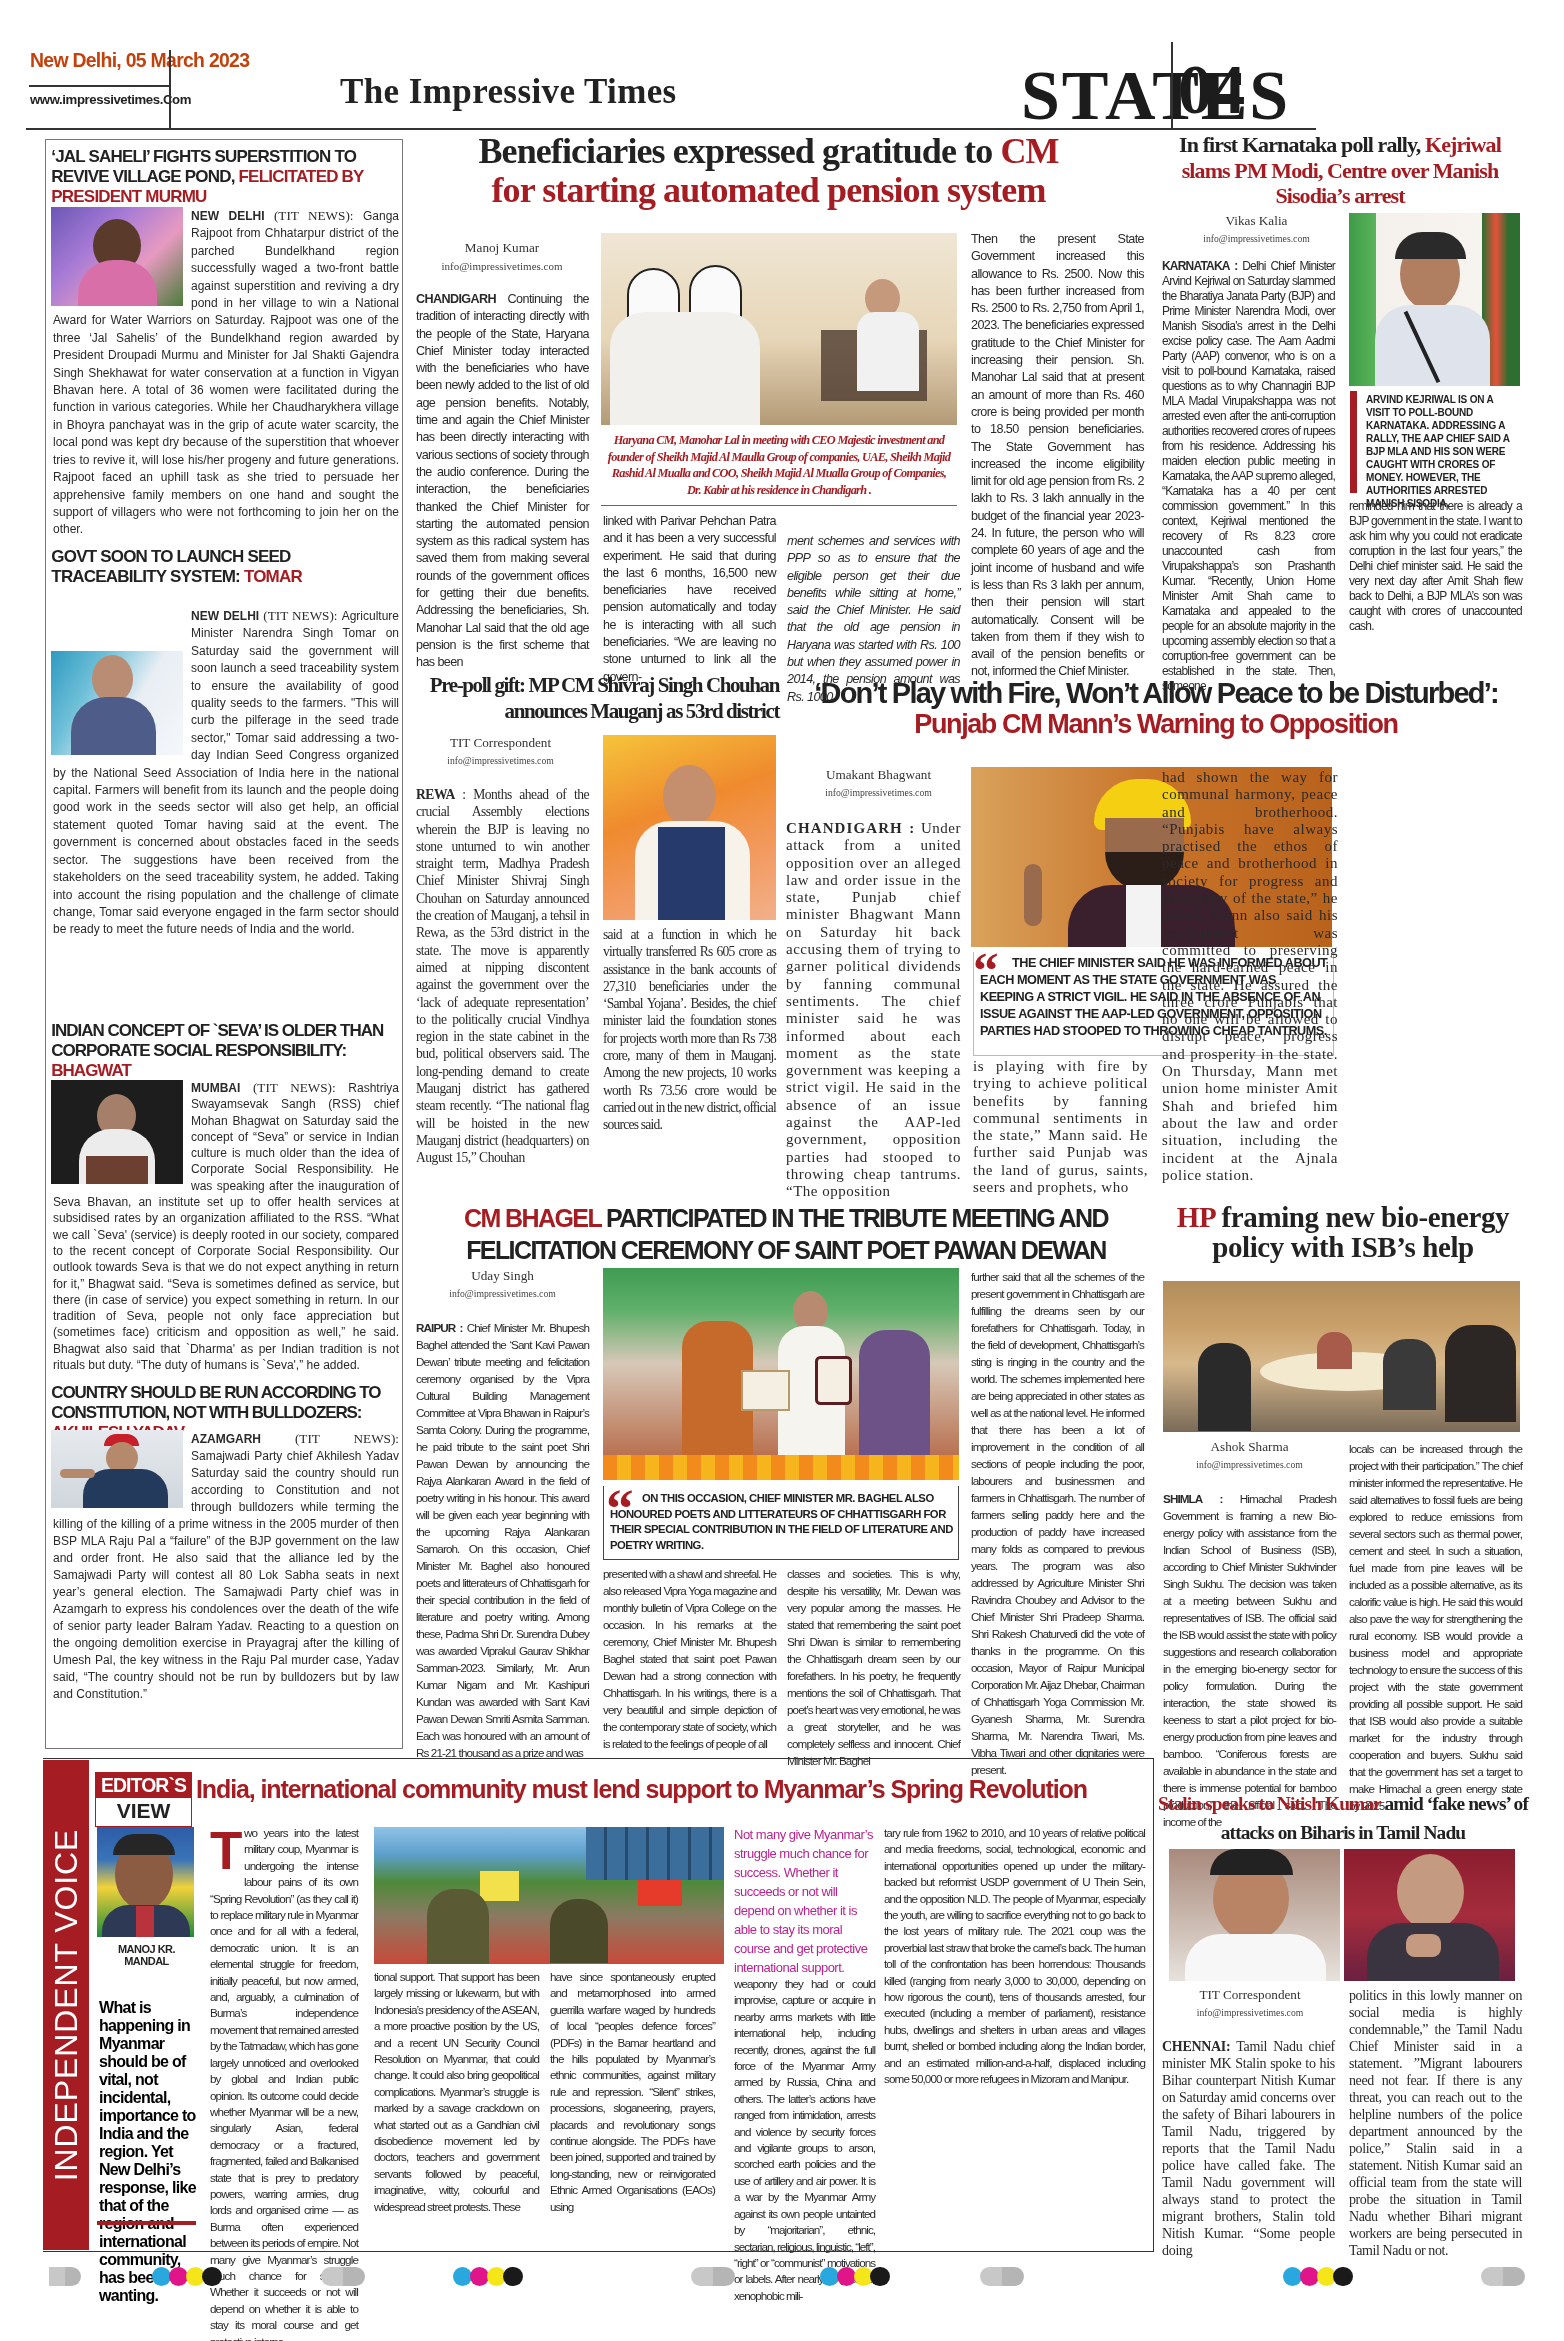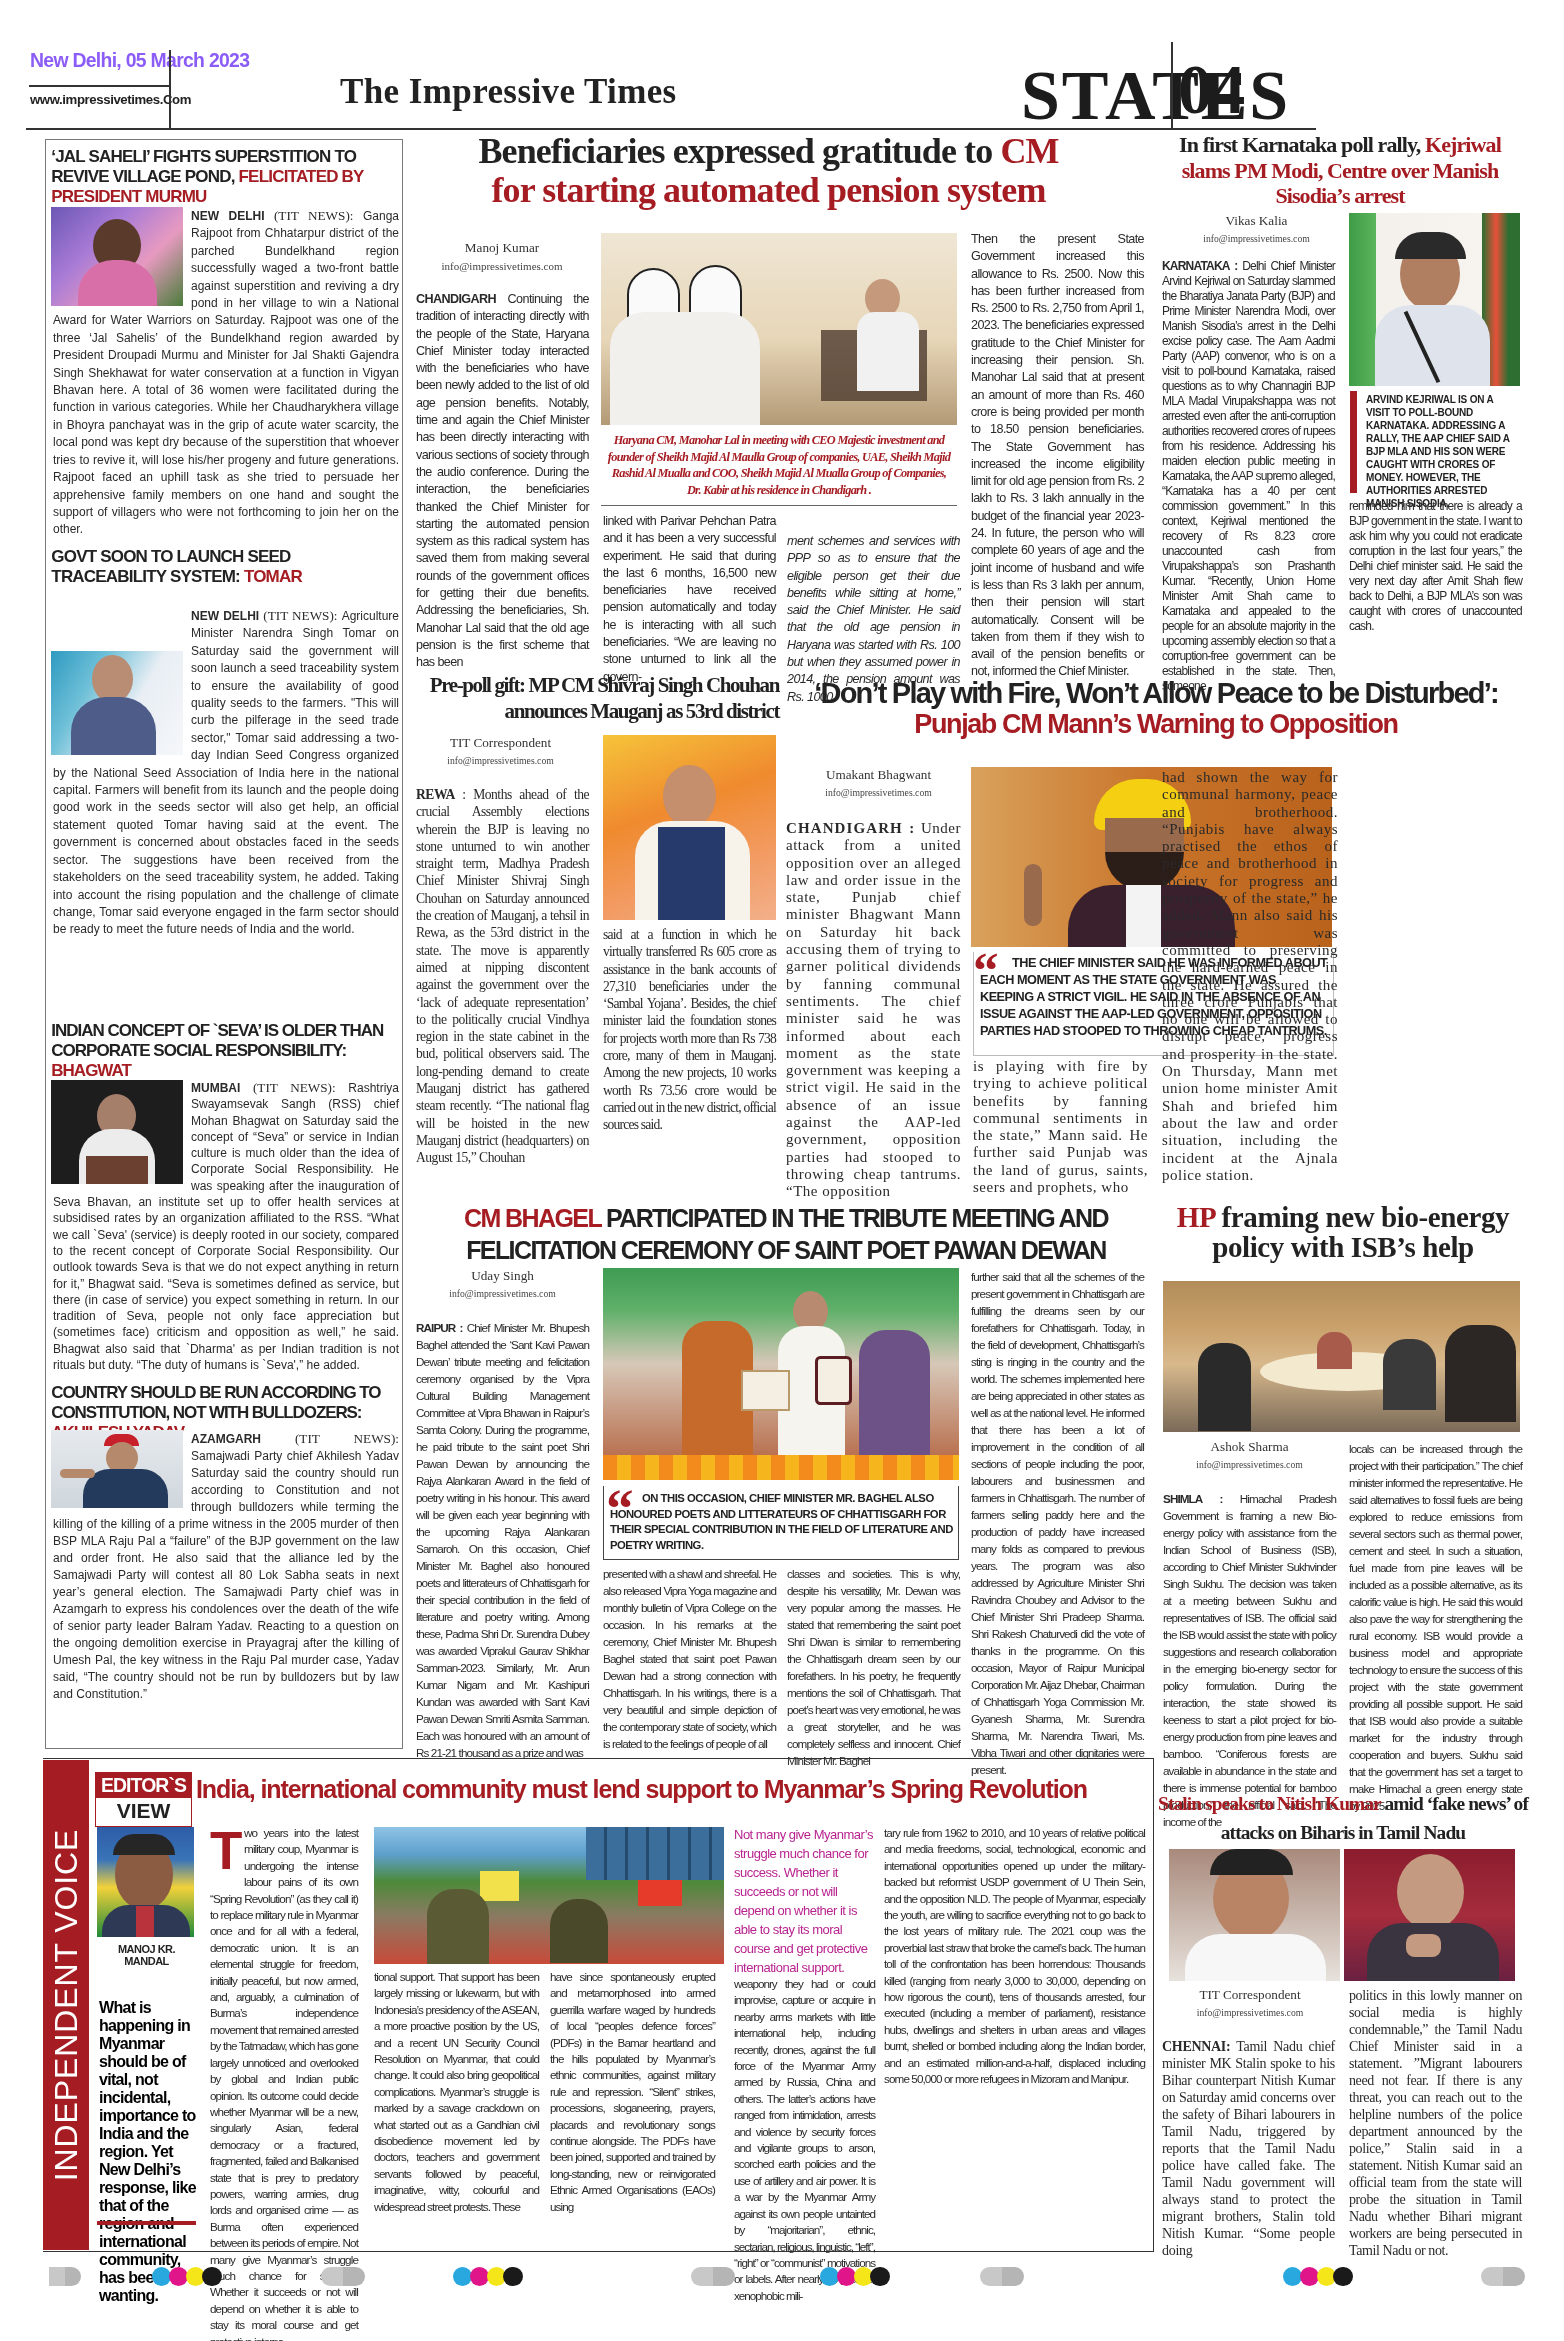--- a/index.html
+++ b/index.html
@@ -19,21 +19,21 @@
   .dateline { font-weight: bold; }
   .sidebar-box { border: 1.3px solid #777; }
   .reg-dot { display:inline-block; width: 19.4px; height: 19.4px; border-radius: 50%; margin-right: -2.6px; }
   .reg-gray { display:inline-block; width: 44px; height: 19.4px; border-radius: 9.7px; background: linear-gradient(90deg,#c8c8c8 50%,#b5b5b5 50%); }
   .pull { font-family: "Liberation Sans", sans-serif; font-weight: bold; font-size: 11px; line-height: 13.2px; color: #222; text-transform: uppercase; letter-spacing: -0.2px; }
 </style>
 </head>
 <body>
 
 <div class="abs" style="left:0;top:0;width:1565px;height:129px;">
-  <div class="abs cond" style="left:30px;top:49px;font-size:19.4px;font-weight:bold;color:#8b5cf6;letter-spacing:-0.7px;">New Delhi, 05 March 2023</div>
+  <div class="abs cond" style="left:30px;top:49px;font-size:19.4px;font-weight:bold;color:#c2410c;letter-spacing:-0.7px;">New Delhi, 05 March 2023</div>
   <div class="abs" style="left:29px;top:85px;width:141px;height:1.8px;background:#333;"></div>
   <div class="abs cond" style="left:30px;top:92px;font-size:13.2px;font-weight:bold;color:#222;letter-spacing:-0.4px;">www.impressivetimes.Com</div>
   <div class="abs" style="left:169px;top:50px;width:1.8px;height:78px;background:#333;"></div>
   <div class="abs serif" style="left:340px;top:72px;font-size:35px;font-weight:bold;color:#222;letter-spacing:0.4px;">The Impressive Times</div>
   <div class="abs serif" style="left:1021px;top:56px;font-size:70px;font-weight:bold;color:#1c1c1c;letter-spacing:1.8px;text-align:center;">STATES</div>
   <div class="abs" style="left:1171px;top:42px;width:1.8px;height:86px;background:#333;"></div>
   <div class="abs serif" style="left:1178px;top:51px;font-size:69px;font-weight:bold;color:#1c1c1c;letter-spacing:-1.8px;">04</div>
   <div class="abs" style="left:25.6px;top:128px;width:1290px;height:1.8px;background:#333;"></div>
 </div>
 

